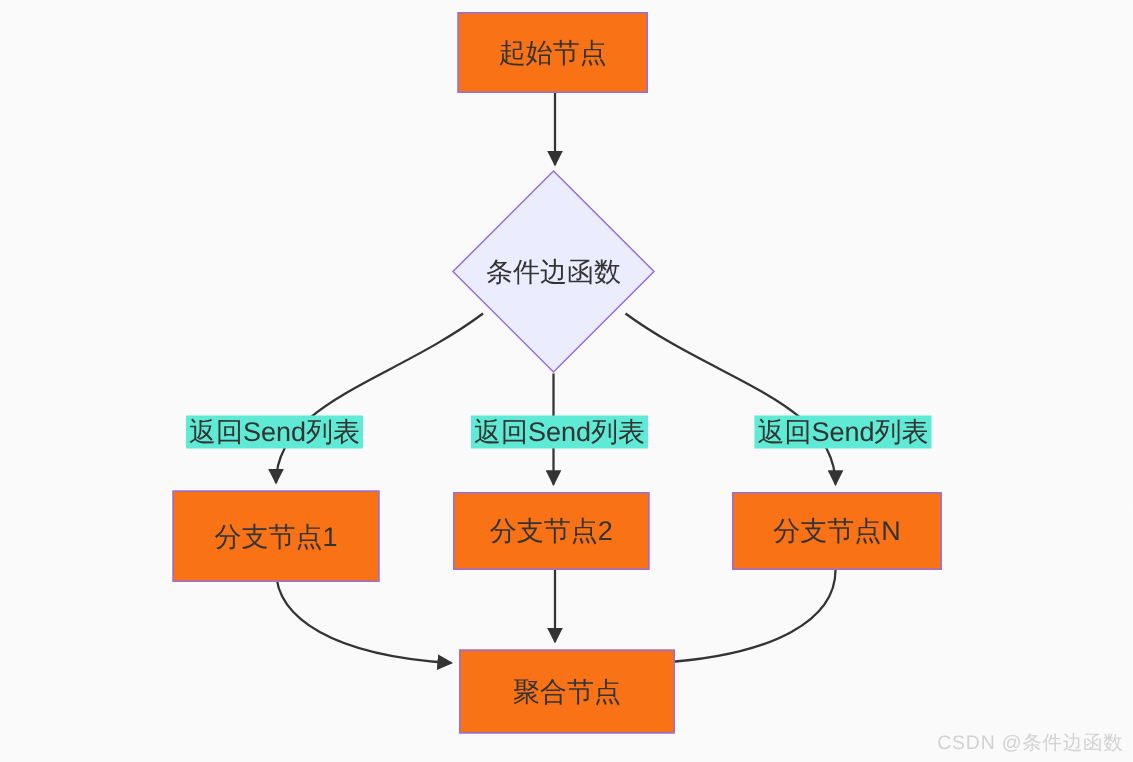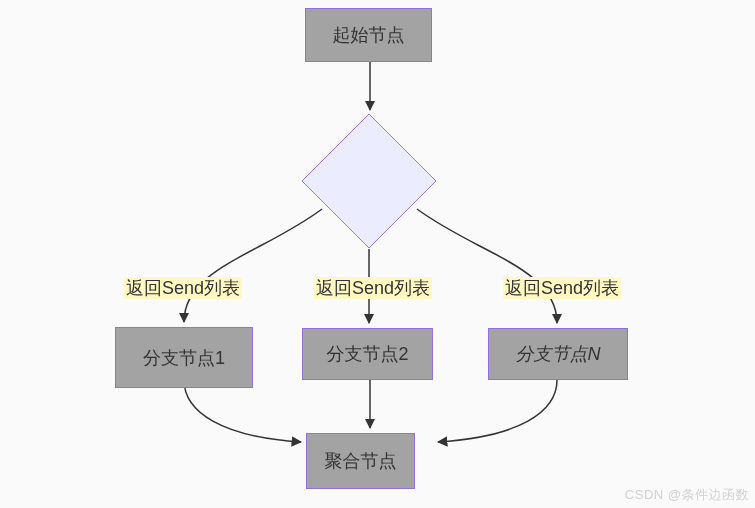--- a/index.html
+++ b/index.html
@@ -27,39 +27,39 @@
     stroke-width: 1.5px;
   }
   .diamond-shape {
     fill: #ECECFF;
     stroke: #9370DB;
     stroke-width: 1px;
   }
   .node {
     position: absolute;
     box-sizing: border-box;
-    background: #a3a3a3;
+    background: #f97316;
     border: 1px solid #9370DB;
     color: #333333;
     font-size: 18px;
     display: flex;
     align-items: center;
     justify-content: center;
     white-space: nowrap;
   }
   .diamond-label {
     position: absolute;
     color: #333333;
     font-size: 18px;
     transform: translate(-50%, -50%);
     white-space: nowrap;
   }
   .edge-label {
     position: absolute;
-    background: #fef9c3;
+    background: #5eead4;
     color: #333333;
     font-size: 18px;
     line-height: 22px;
     padding: 0 2px;
     transform: translateX(-50%);
     white-space: nowrap;
   }
   .watermark {
     position: absolute;
     right: 6px;
@@ -98,24 +98,25 @@
 
     <polygon class="diamond-shape" points="369,114 436,181 369,248 302,181"></polygon>
   </svg>
 
   <div class="edge-label" style="left:183px; top:277px;">返回Send列表</div>
   <div class="edge-label" style="left:373px; top:277px;">返回Send列表</div>
   <div class="edge-label" style="left:562px; top:277px;">返回Send列表</div>
 
   <div class="node" style="left:305px; top:8px; width:127px; height:54px;">起始节点</div>
 
+  <div class="diamond-label" style="left:369px; top:181px;">条件边函数</div>
 
   <div class="node" style="left:115px; top:327px; width:138px; height:61px;">分支节点1</div>
 
   <div class="node" style="left:302px; top:328px; width:131px; height:52px;">分支节点2</div>
 
-  <div class="node" style="left:488px; top:328px; width:140px; height:52px;font-style:italic;">分支节点N</div>
+  <div class="node" style="left:488px; top:328px; width:140px; height:52px;">分支节点N</div>
 
-  <div class="node" style="left:306px; top:433px; width:109px; height:56px;">聚合节点</div>
+  <div class="node" style="left:306px; top:433px; width:144px; height:56px;">聚合节点</div>
 
   <div class="watermark">CSDN @条件边函数</div>
 
 </div>
 
 </body></html>

